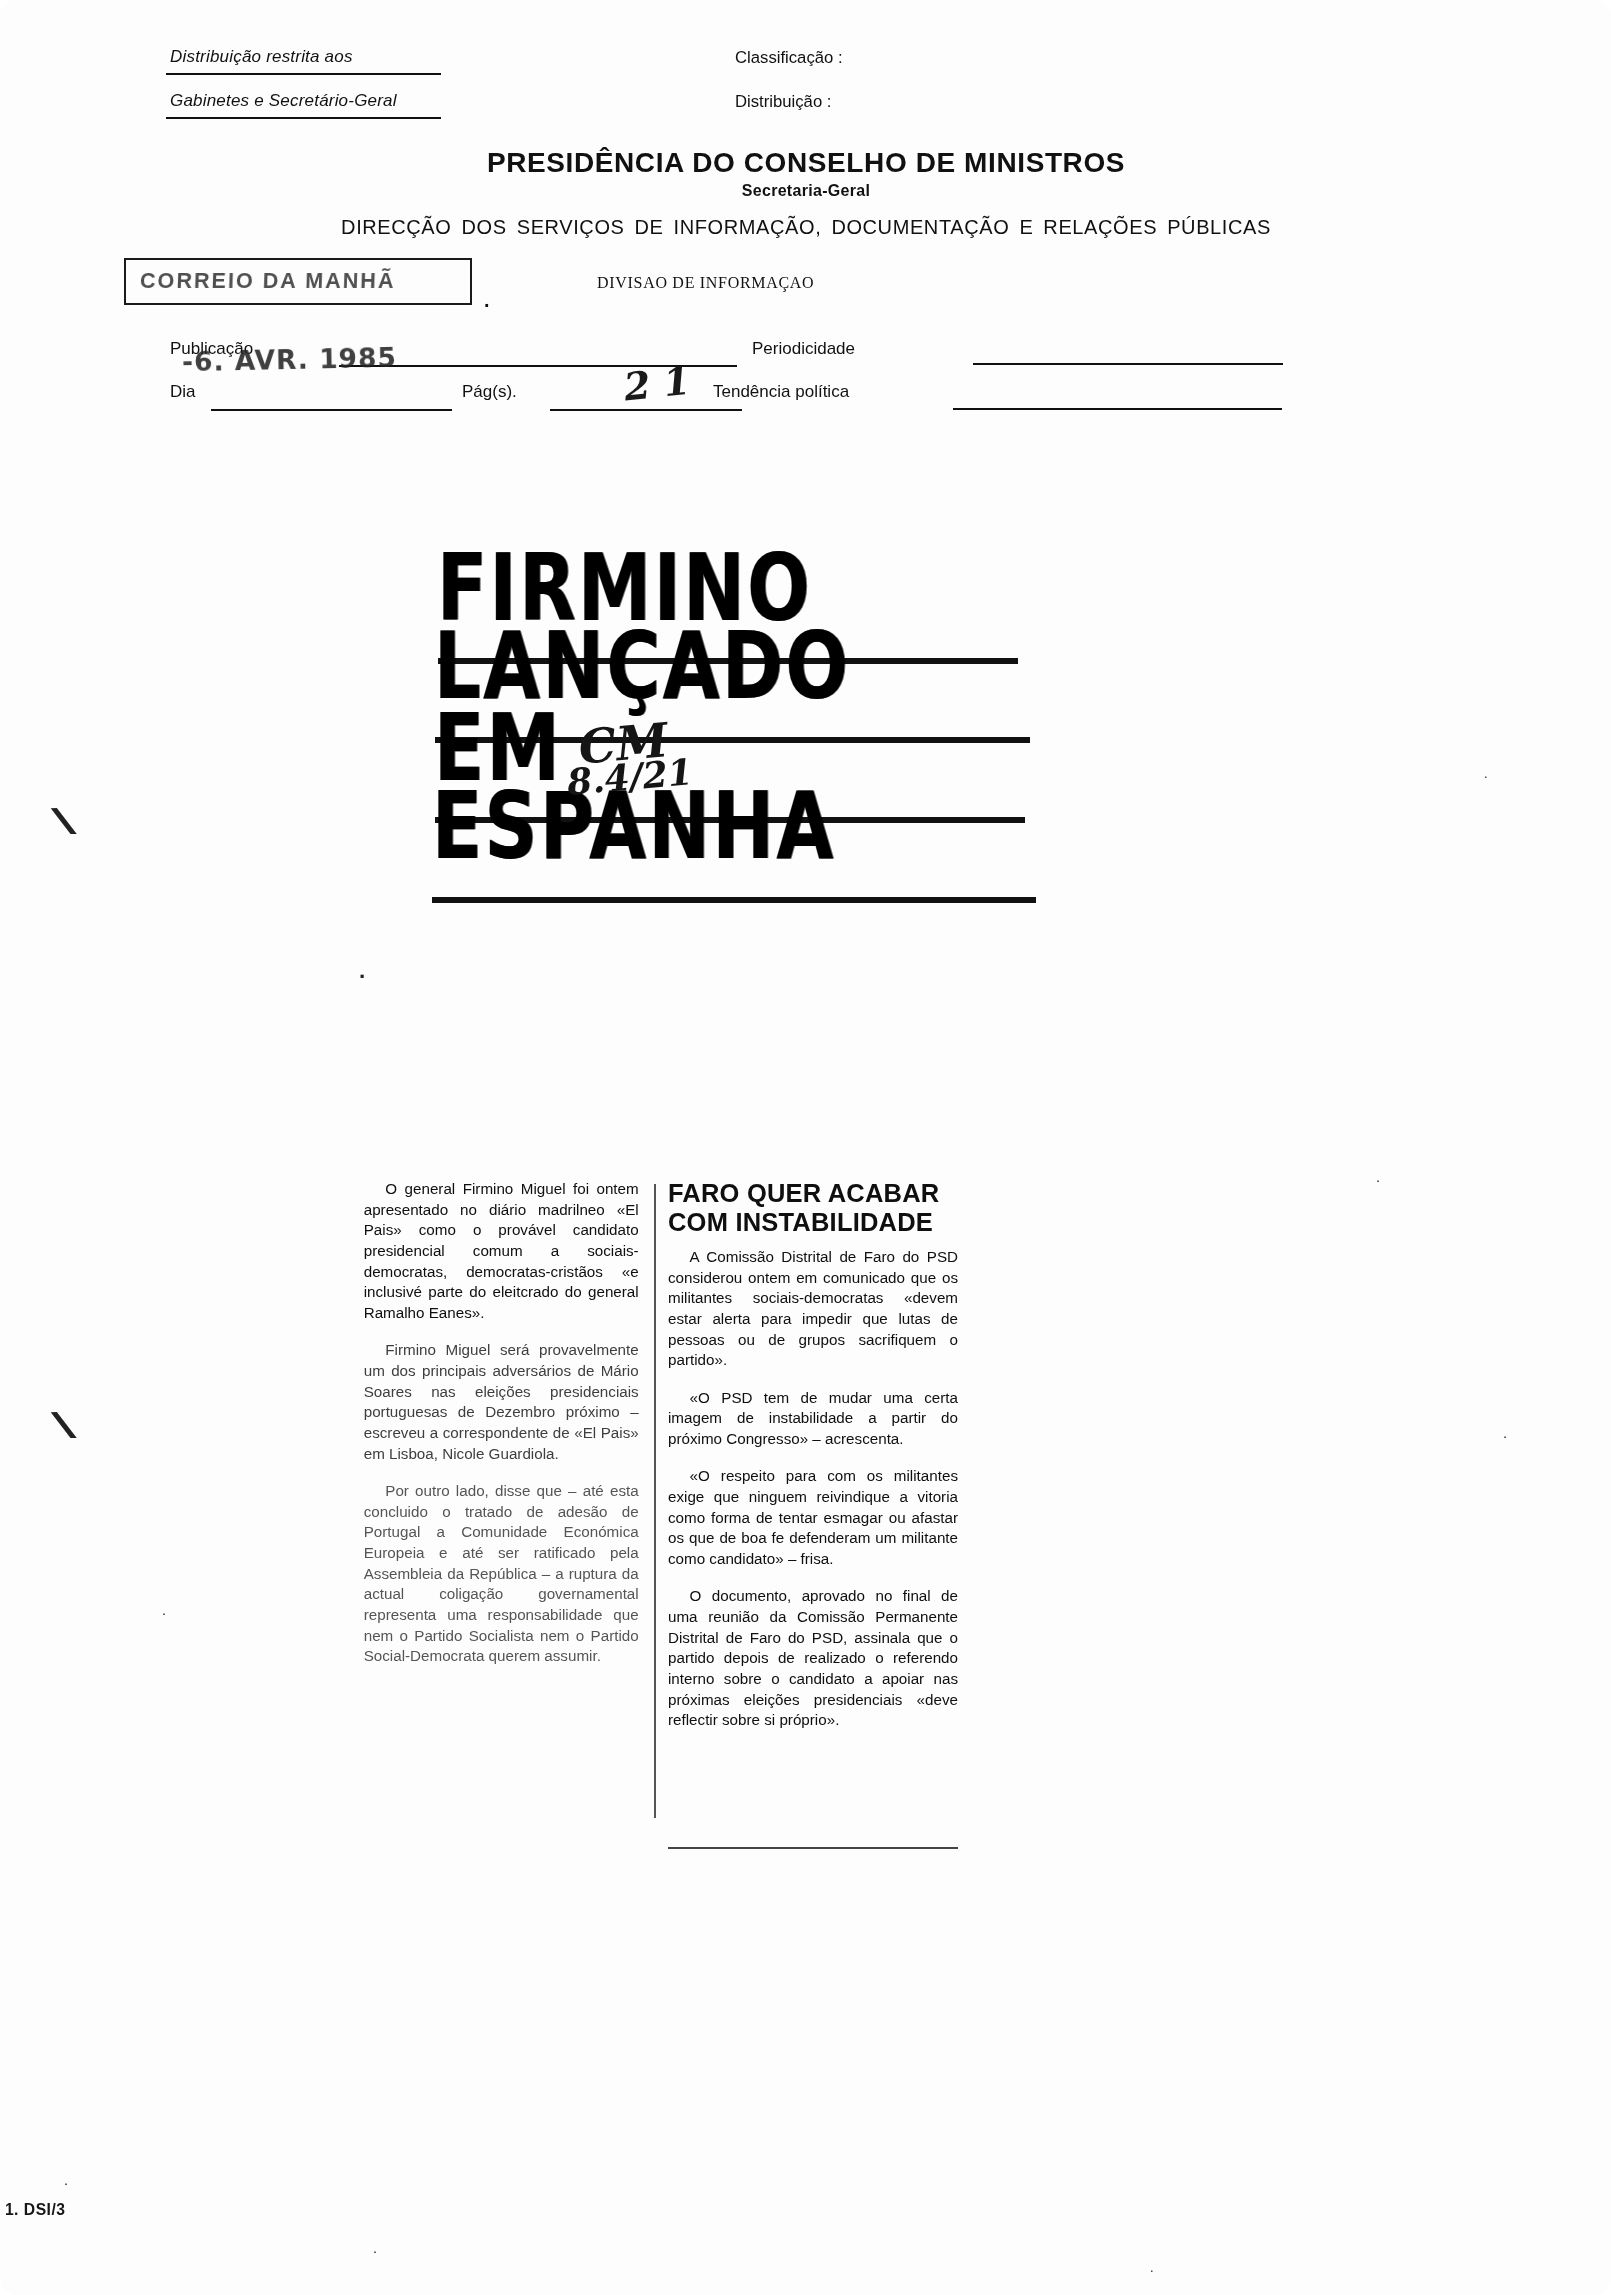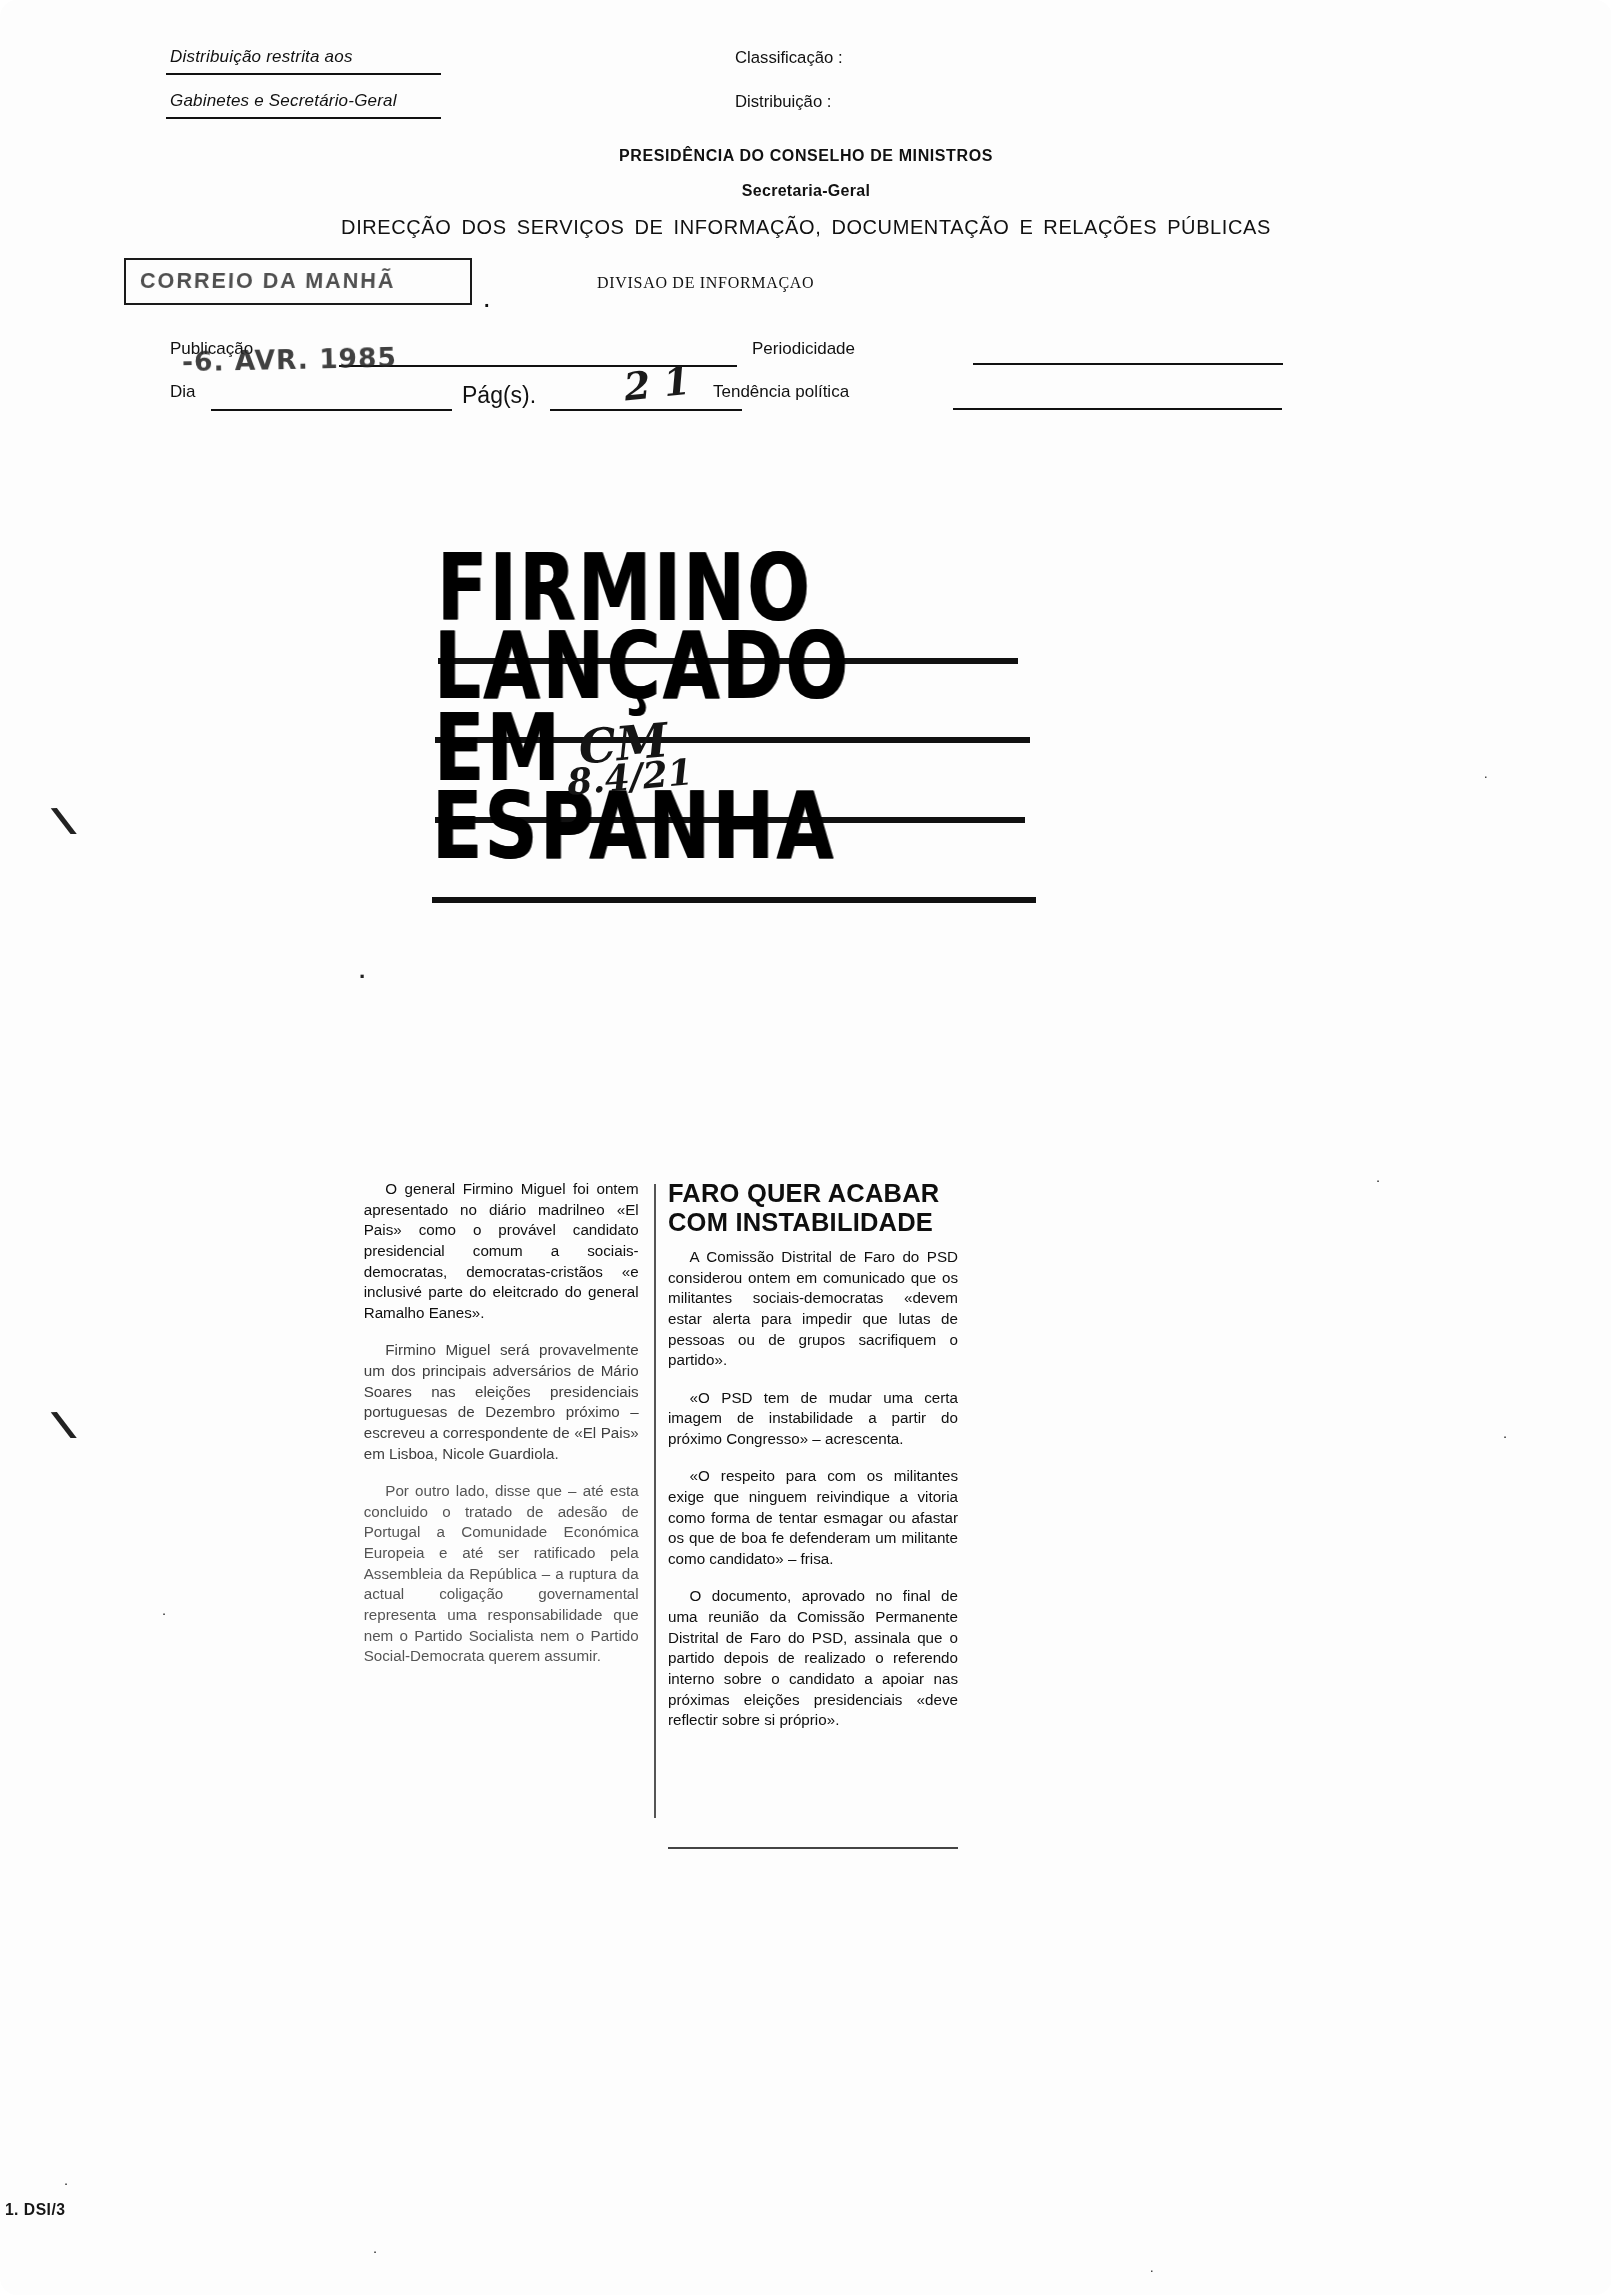--- a/index.html
+++ b/index.html
@@ -71,21 +71,21 @@
     left: 735px; top: 92px;
     font-size: 16.7px;
     white-space: nowrap;
   }
 
   .presidencia {
     position: absolute;
     left: 0; top: 147px;
     width: 1612px;
     text-align: center;
-    font-size: 16px;
+    font-size: 28px;
     font-weight: bold;
     letter-spacing: 0.6px;
   }
   .secretaria {
     position: absolute;
     left: 0; top: 182px;
     width: 1612px;
     text-align: center;
     font-size: 16px;
     font-weight: bold;
@@ -144,21 +144,21 @@
   }
   .lbl-dia {
     position: absolute;
     left: 170px; top: 382px;
     font-size: 17px;
     white-space: nowrap;
   }
   .lbl-pags {
     position: absolute;
     left: 462px; top: 382px;
-    font-size: 23px;
+    font-size: 17px;
     white-space: nowrap;
   }
   .lbl-periodicidade {
     position: absolute;
     left: 752px; top: 339px;
     font-size: 17px;
     white-space: nowrap;
   }
   .lbl-tendencia {
     position: absolute;

